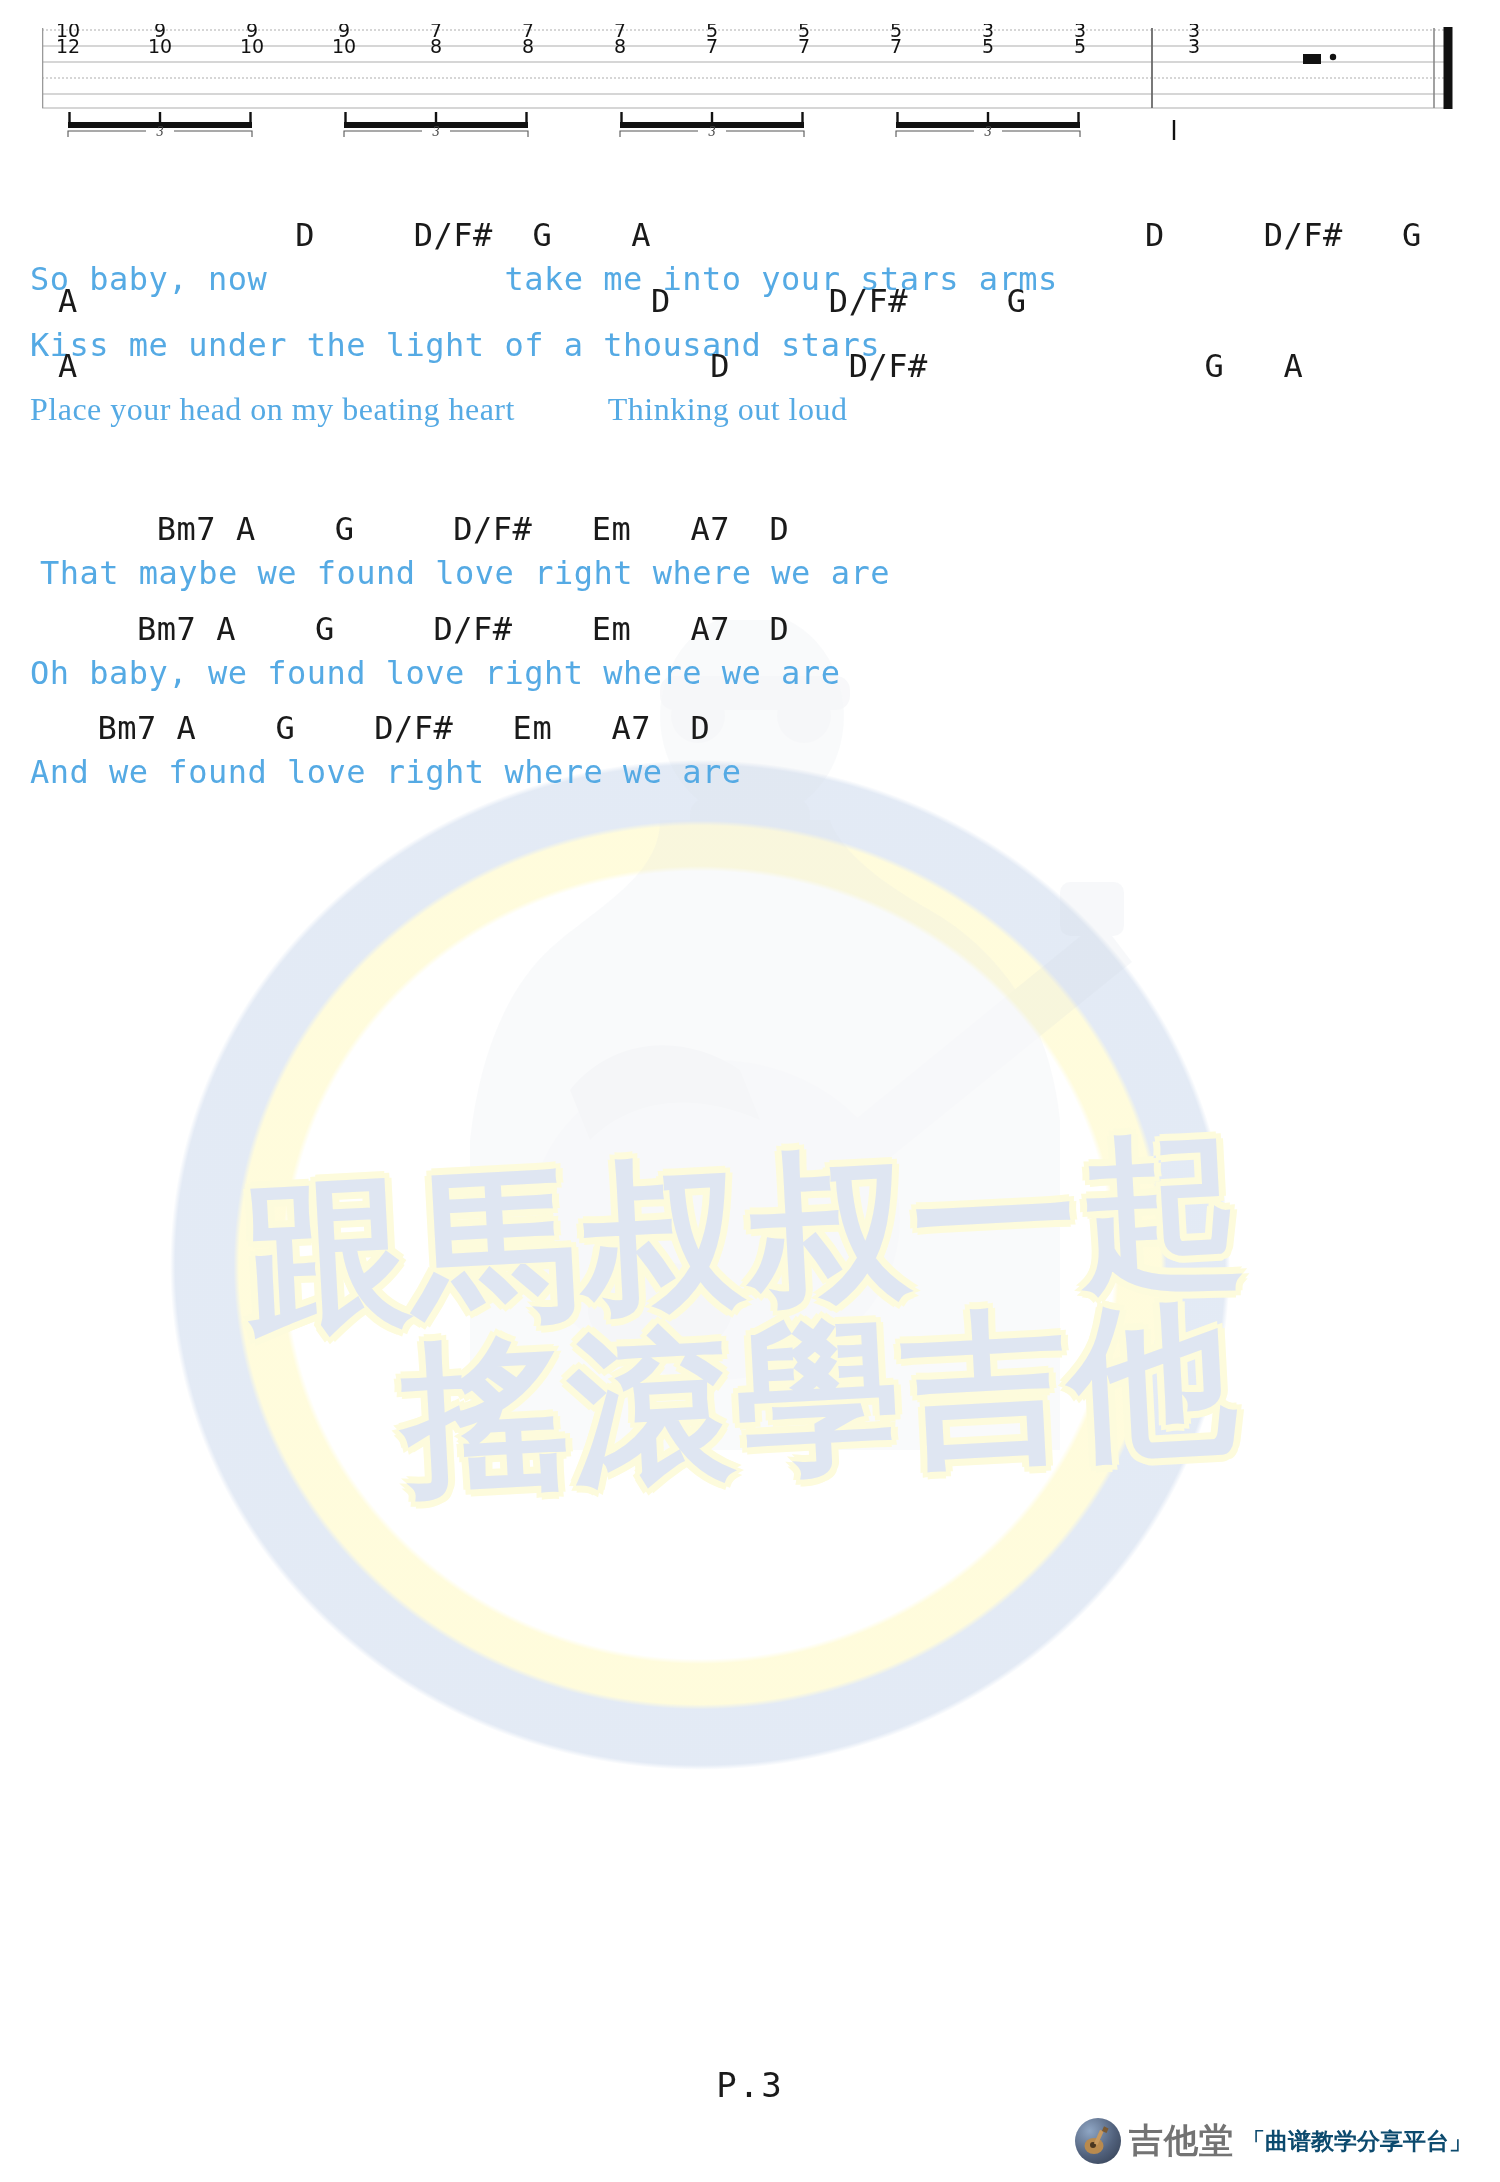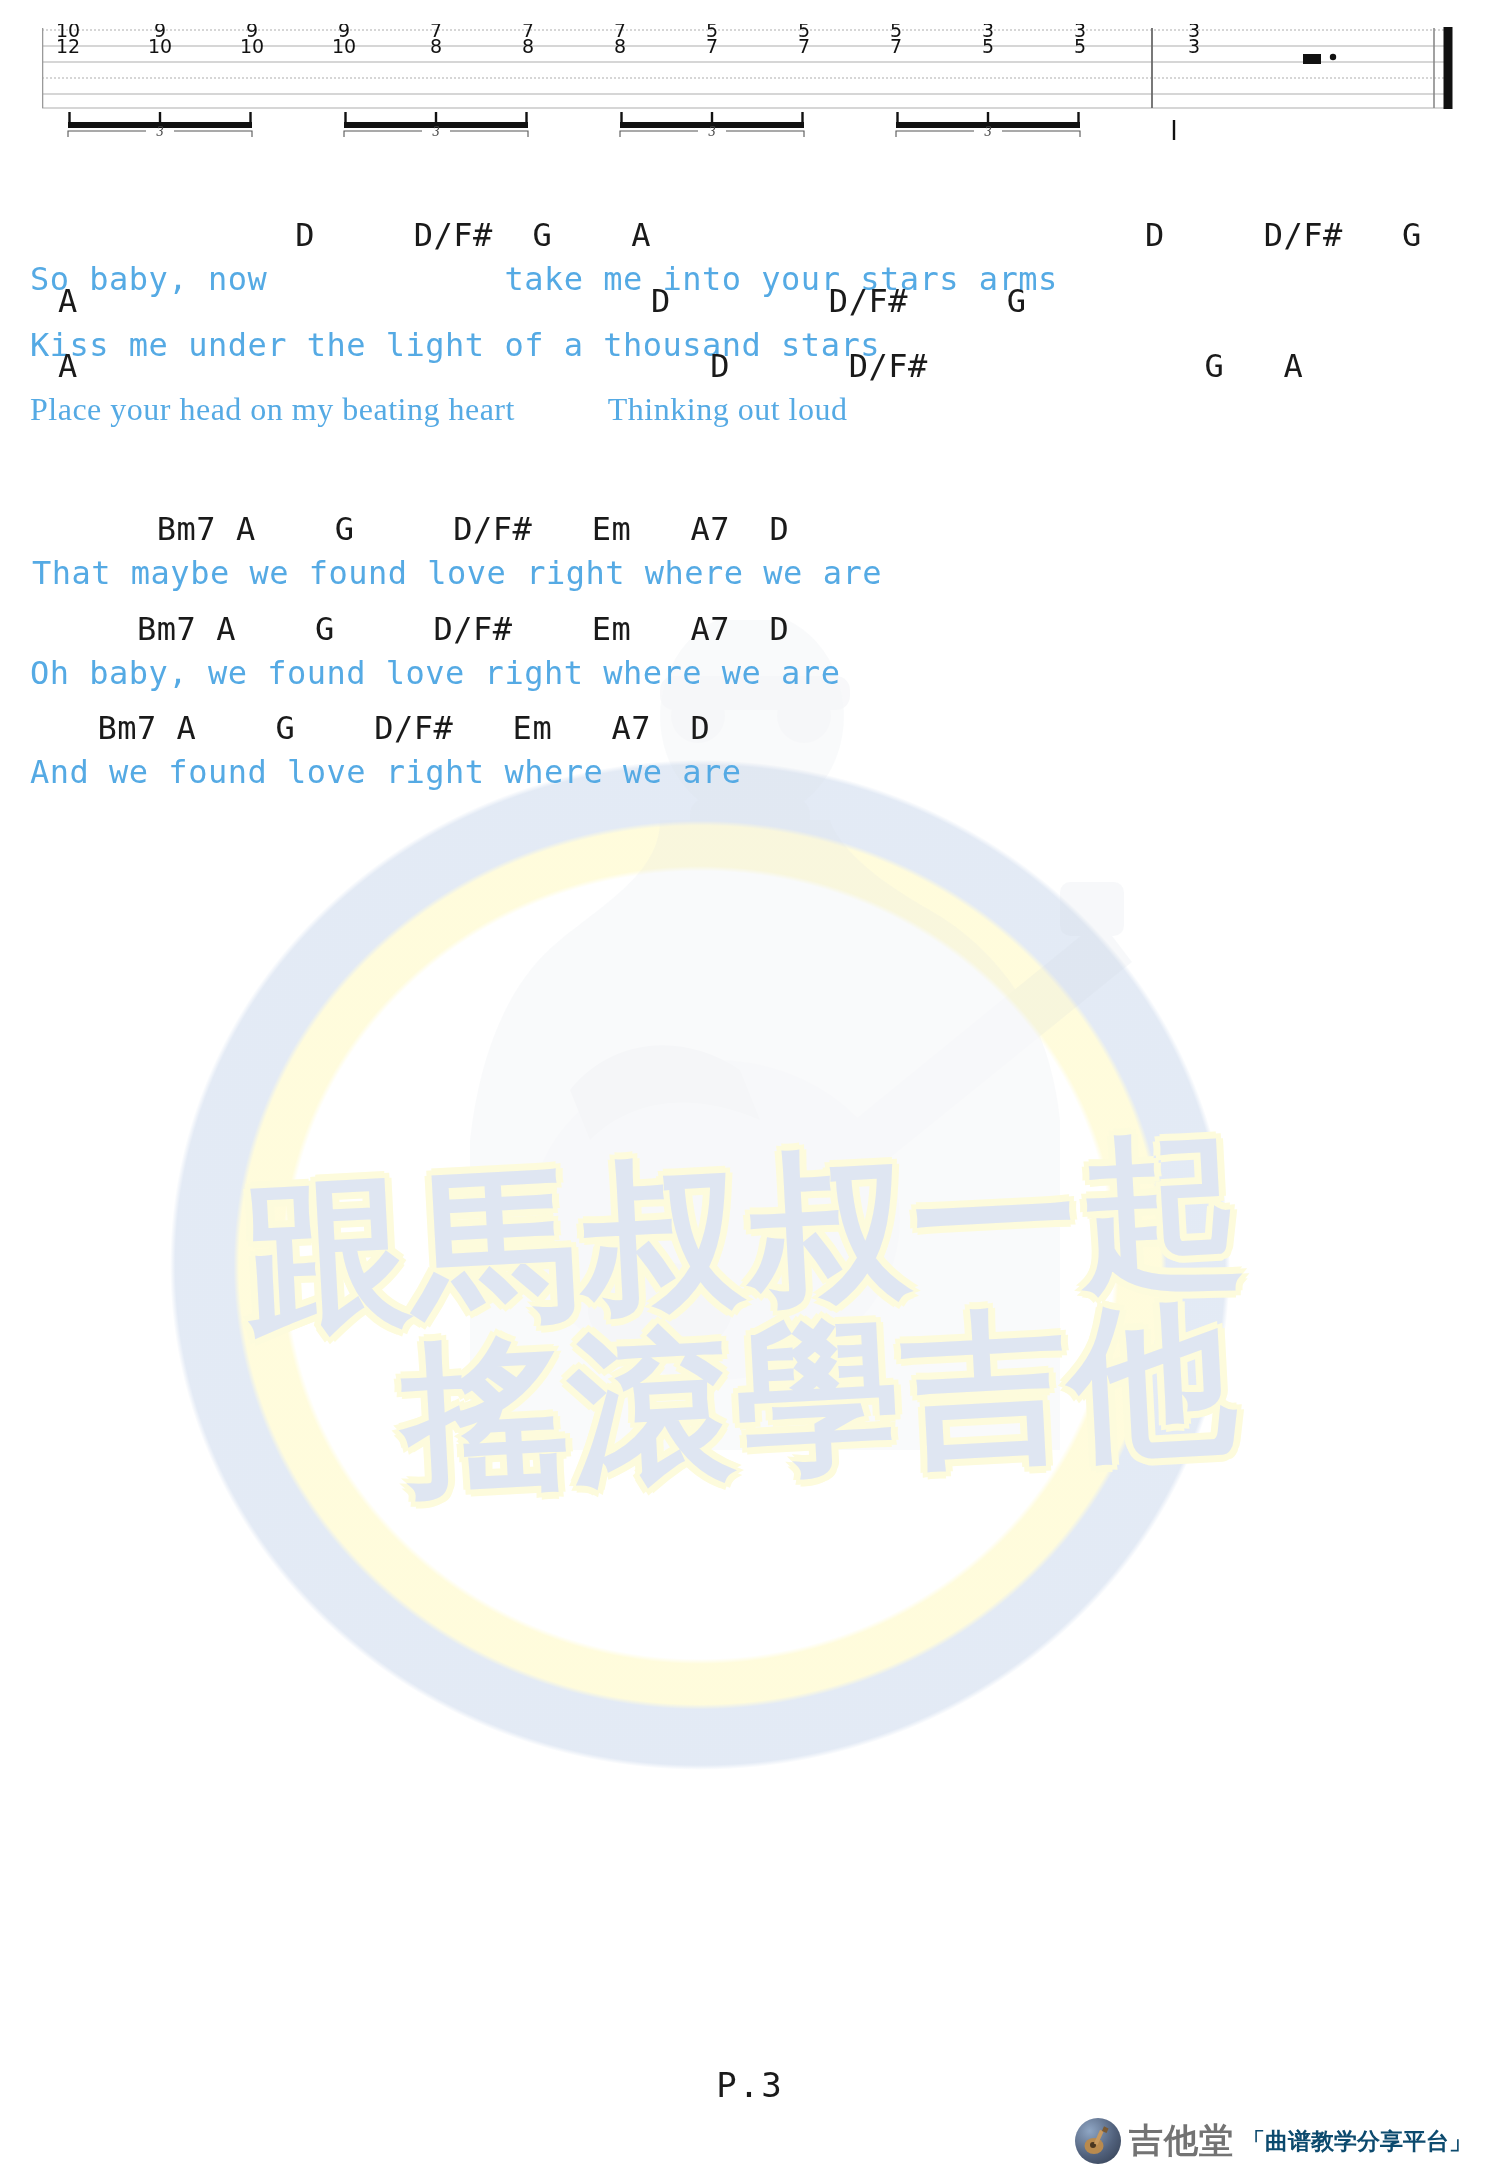--- a/index.html
+++ b/index.html
@@ -234,21 +234,21 @@
 </svg>
 
 <div class="sheet" id="sheet">
     <div class="line chordline" style="left: 30px; top: 216px;">            D     D/F#  G    A                         D     D/F#   G</div>
     <div class="line lyricline" style="left: 30px; top: 260px;">So baby, now            take me into your stars arms</div>
     <div class="line chordline" style="left: 30px; top: 282px; text-align: right;">A                             D        D/F#     G</div>
     <div class="line lyricline" style="left: 30px; top: 326px;">Kiss me under the light of a thousand stars</div>
     <div class="line chordline" style="left: 30px; top: 347px;">A                                D      D/F#              G   A</div>
     <div class="line lyricline" style="left: 30px; top: 391px; font-family: Liberation Serif, serif;">Place your head on my beating heart           Thinking out loud</div>
     <div class="line chordline" style="left: 30px; top: 510px;">     Bm7 A    G     D/F#   Em   A7  D</div>
-    <div class="line lyricline" style="left: 32px; top: 554px;">That maybe we found love right where we are</div>
+    <div class="line lyricline" style="left: 40px; top: 554px;">That maybe we found love right where we are</div>
     <div class="line chordline" style="left: 30px; top: 610px;">    Bm7 A    G     D/F#    Em   A7  D</div>
     <div class="line lyricline" style="left: 30px; top: 654px;">Oh baby, we found love right where we are</div>
     <div class="line chordline" style="left: 30px; top: 709px;">  Bm7 A    G    D/F#   Em   A7  D</div>
     <div class="line lyricline" style="left: 30px; top: 753px;">And we found love right where we are</div>
   </div>
 
 <div id="pagenum">P.3</div>
 
 <div id="footer-logo">
   <span class="badge">

